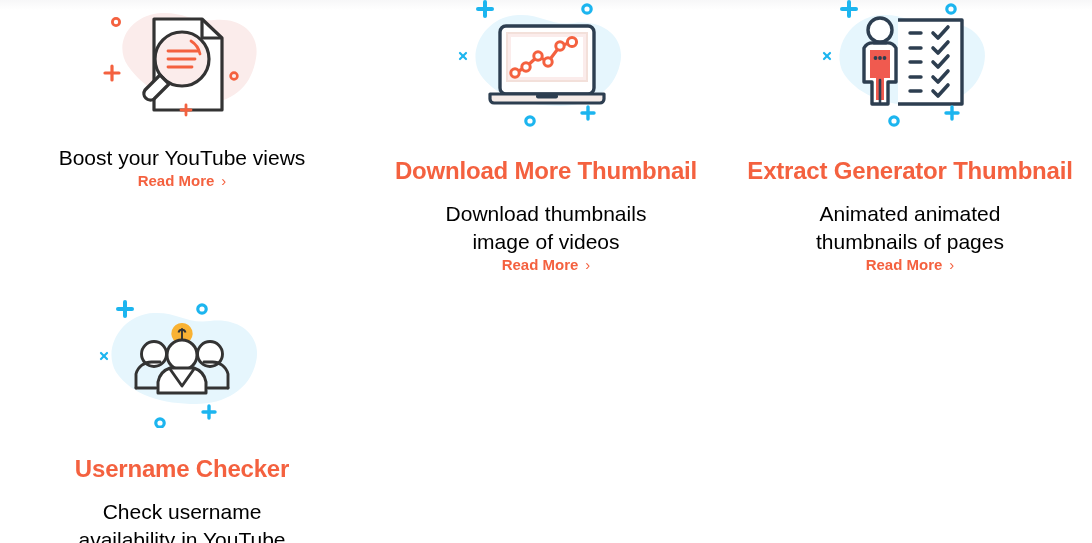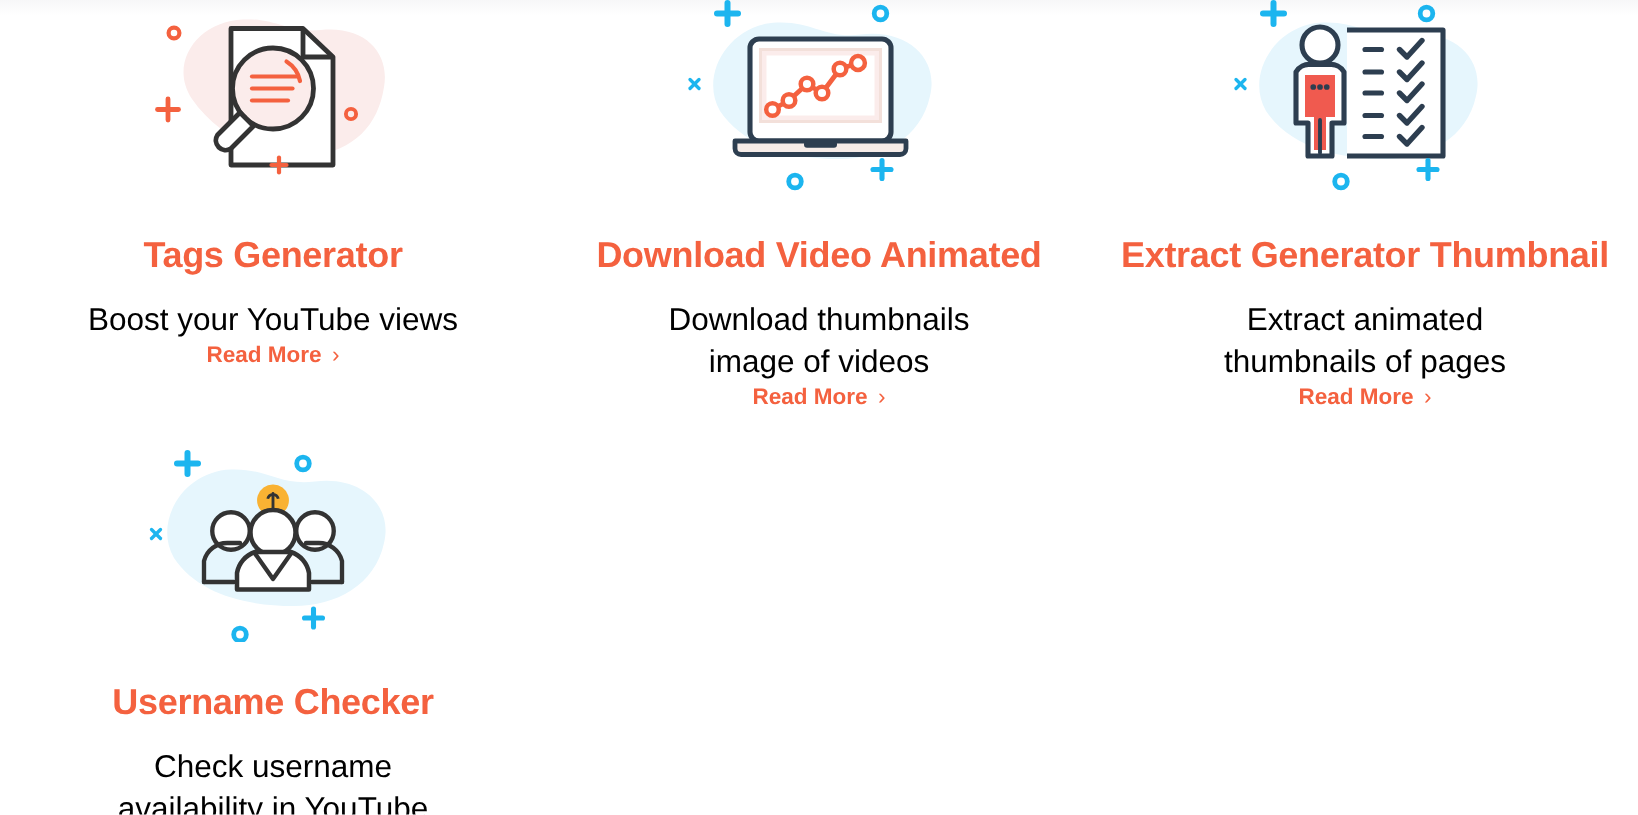--- a/index.html
+++ b/index.html
@@ -130,21 +130,20 @@
           <g stroke="#f4613f" stroke-width="3.2" stroke-linecap="round">
             <line x1="13" y1="73" x2="27" y2="73"></line>
               <line x1="20" y1="66" x2="20" y2="80"></line>
           </g>
           <g stroke="#f4613f" stroke-width="2.8" stroke-linecap="round">
             <line x1="89" y1="110" x2="99" y2="110"></line>
               <line x1="94" y1="105" x2="94" y2="115"></line>
           </g>
         </svg>
       </div>
-      <h3 class="card-title">Tags Generator</h3>
       <p class="card-desc">Boost your YouTube views</p>
       <a class="read-more" href="#">
         <span>Read More</span>
         <span class="chev">›</span>
       </a>
     </div>
 
     <div class="card">
       <div class="icon-wrap">
         <svg width="180" height="130" viewBox="0 0 180 130">
@@ -178,21 +177,21 @@
             <line x1="126" y1="113" x2="138" y2="113"></line>
               <line x1="132" y1="107" x2="132" y2="119"></line>
           </g>
           <circle cx="74" cy="121" r="4.2" fill="none" stroke="#1cb5ef" stroke-width="3.2"></circle>
           <g stroke="#1cb5ef" stroke-width="2.2" stroke-linecap="round">
             <line x1="4" y1="53" x2="10" y2="59"></line>
               <line x1="10" y1="53" x2="4" y2="59"></line>
           </g>
         </svg>
       </div>
-      <h3 class="card-title">Download Video Animated</h3>
+      <h3 class="card-title">Download More Thumbnail</h3>
       <p class="card-desc">Download thumbnails image of videos</p>
       <a class="read-more" href="#">
         <span>Read More</span>
         <span class="chev">›</span>
       </a>
     </div>
 
     <div class="card">
       <div class="icon-wrap">
         <svg width="180" height="130" viewBox="0 0 180 130">
@@ -235,21 +234,21 @@
               <line x1="132" y1="107" x2="132" y2="119"></line>
           </g>
           <circle cx="74" cy="121" r="4.2" fill="none" stroke="#1cb5ef" stroke-width="3.2"></circle>
           <g stroke="#1cb5ef" stroke-width="2.2" stroke-linecap="round">
             <line x1="4" y1="53" x2="10" y2="59"></line>
               <line x1="10" y1="53" x2="4" y2="59"></line>
           </g>
         </svg>
       </div>
       <h3 class="card-title">Extract Generator Thumbnail</h3>
-      <p class="card-desc">Extract animated thumbnails of pages</p>
+      <p class="card-desc">Animated animated thumbnails of pages</p>
       <a class="read-more" href="#">
         <span>Read More</span>
         <span class="chev">›</span>
       </a>
     </div>
 
     <div class="card row2">
       <div class="icon-wrap">
         <svg width="180" height="130" viewBox="0 0 180 130">
 

